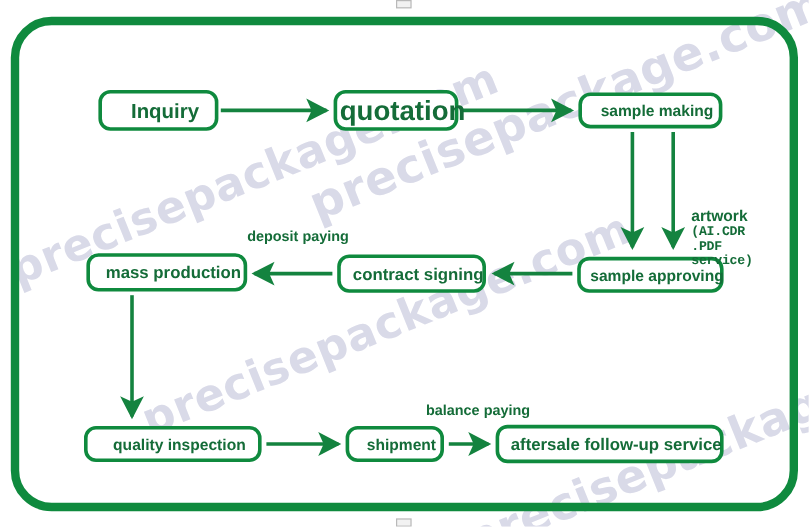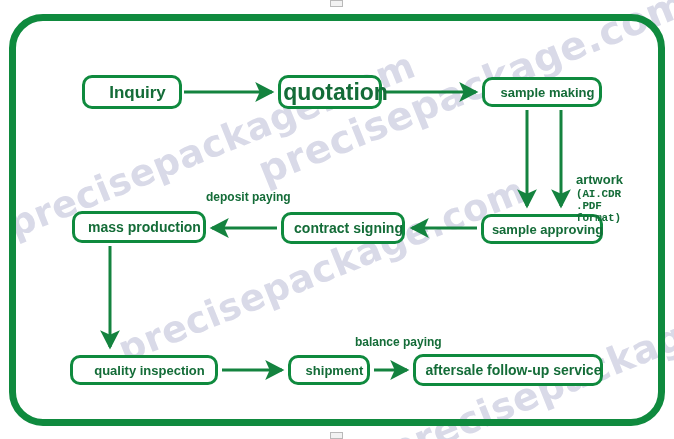--- a/index.html
+++ b/index.html
@@ -202,16 +202,16 @@
     <span>aftersale follow-up service</span>
   </div>
 
   <div class="lbl" id="lbl-deposit">deposit paying</div>
   <div class="lbl" id="lbl-balance">balance paying</div>
 
   <div id="lbl-artwork">
     <span class="aw-title">artwork</span>
     <span class="aw-mono">(AI.CDR</span>
     <span class="aw-mono">.PDF</span>
-    <span class="aw-mono">format)</span>
+    <span class="aw-mono">service)</span>
   </div>
 
 </div>
 
 </body></html>

